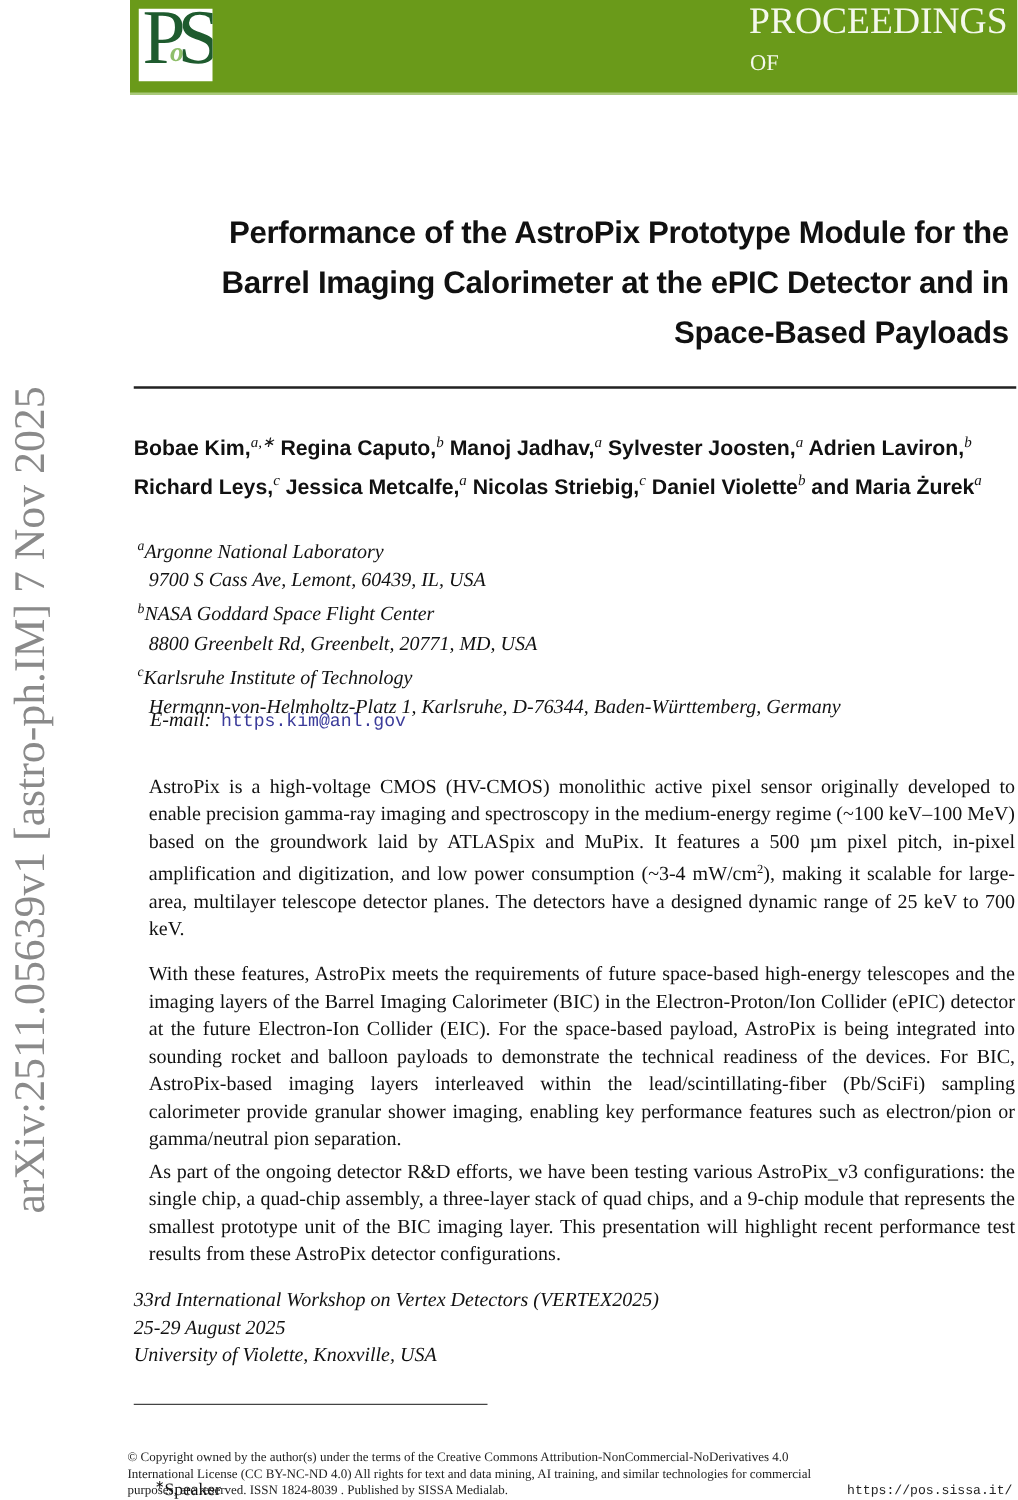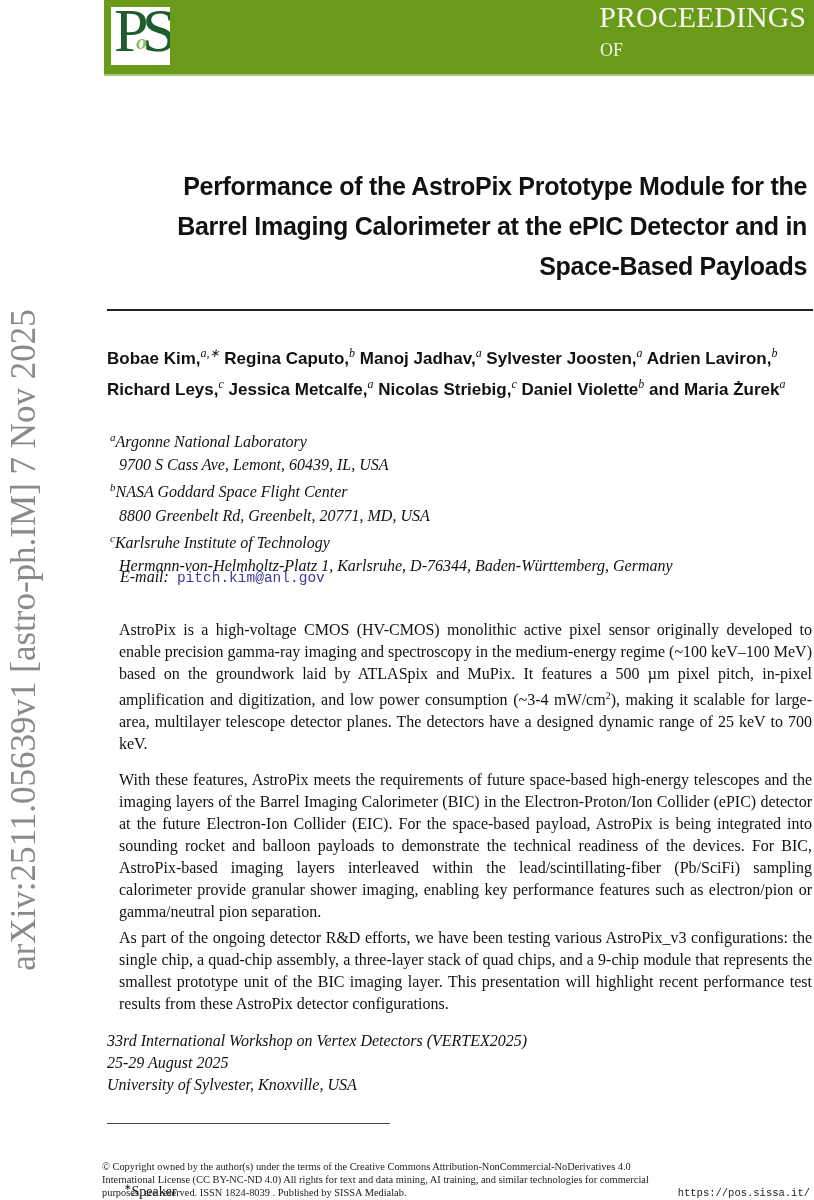--- a/index.html
+++ b/index.html
@@ -125,32 +125,32 @@
     <span class="addr">8800 Greenbelt Rd, Greenbelt, 20771, MD, USA</span>
   </div>
   <div class="affil">
     <sup>c</sup><span>Karlsruhe Institute of Technology</span>
     <span class="addr">Hermann-von-Helmholtz-Platz 1, Karlsruhe, D-76344, Baden-Württemberg, Germany</span>
   </div>
 </div>
 
 <div class="email-line">
   <span>E-mail:</span>
-  <a class="email-link" title="bobae.kim@anl.gov">pitch.kim@anl.gov</a>
+  <a class="email-link" title="bobae.kim@anl.gov">https.kim@anl.gov</a>
 </div>
 
 <div class="abstract">
   <p><span>AstroPix is a high-voltage CMOS (HV-CMOS) monolithic active pixel sensor originally developed to enable precision gamma-ray imaging and spectroscopy in the medium-energy regime (~100 keV–100 MeV) based on the groundwork laid by ATLASpix and MuPix.  It features a 500 µm pixel pitch, in-pixel amplification and digitization, and low power consumption (~3-4 mW/cm</span><sup>2</sup><span>), making it scalable for large-area, multilayer telescope detector planes. The detectors have a designed dynamic range of 25 keV to 700 keV.</span></p>
   <p>With these features, AstroPix meets the requirements of future space-based high-energy telescopes and the imaging layers of the Barrel Imaging Calorimeter (BIC) in the Electron-Proton/Ion Collider (ePIC) detector at the future Electron-Ion Collider (EIC). For the space-based payload, AstroPix is being integrated into sounding rocket and balloon payloads to demonstrate the technical readiness of the devices.  For BIC, AstroPix-based imaging layers interleaved within the lead/scintillating-fiber (Pb/SciFi) sampling calorimeter provide granular shower imaging, enabling key performance features such as electron/pion or gamma/neutral pion separation.</p>
   <p style="margin-top:4px;">As part of the ongoing detector R&amp;D efforts, we have been testing various AstroPix_v3 configurations:  the single chip, a quad-chip assembly, a three-layer stack of quad chips, and a 9-chip module that represents the smallest prototype unit of the BIC imaging layer.  This presentation will highlight recent performance test results from these AstroPix detector configurations.</p>
 </div>
 
 <div class="conf">
   <div>33rd International Workshop on Vertex Detectors (VERTEX2025)</div>
   <div>25-29 August 2025</div>
-  <div>University of Sylvester, Knoxville, USA</div>
+  <div>University of Violette, Knoxville, USA</div>
 </div>
 
 <div class="fn-rule"></div>
 <div class="fn-speaker"><sup>∗</sup><span>Speaker</span></div>
 
 <div class="copyright">© Copyright owned by the author(s) under the terms of the Creative Commons Attribution-NonCommercial-NoDerivatives 4.0 International License (CC BY-NC-ND 4.0) All rights for text and data mining, AI training, and similar technologies for commercial purposes, are reserved. ISSN 1824-8039 . Published by SISSA Medialab.</div>
 <a class="pos-url">https://pos.sissa.it/</a>
 
 </body></html>

